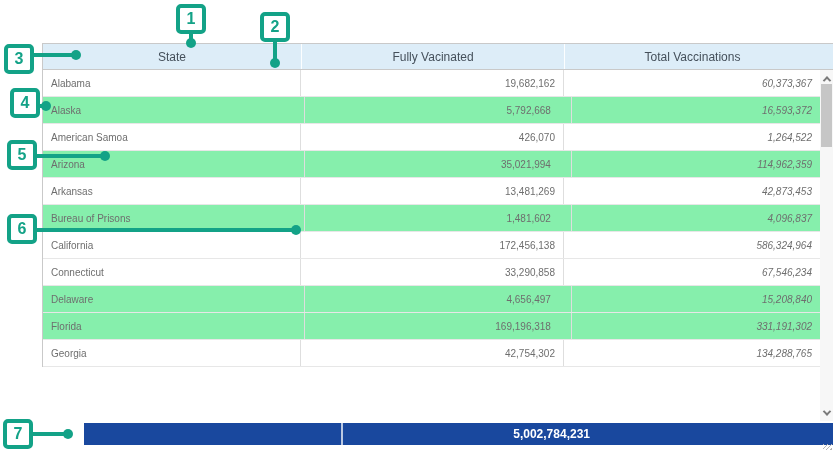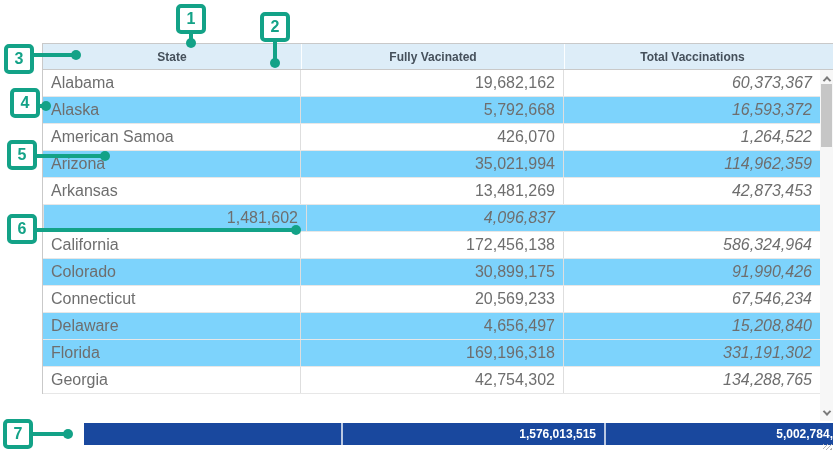--- a/index.html
+++ b/index.html
@@ -8,30 +8,30 @@
 
   .canvas { position:relative; width:833px; height:453px; background:#ffffff; overflow:hidden; }
 
   
   .tbl { position:absolute; left:42px; top:43px; width:791px; }
 
   .thead { display:flex; height:27px; background:var(--header-bg,#ddedf8);
            border-top:1px solid #c9c9c9; border-left:1px solid #c9c9c9;
            border-bottom:1px solid #c9c9c9; }
   .th { display:flex; align-items:center; justify-content:center;
-        font-size:12px; font-weight:700; color:#45505b; }
+        font-size:12px; font-weight:400; color:#45505b; }
   .th.c1 { width:258px; }
   .th.c2 { width:263px; border-left:1px solid rgba(255,255,255,0.9); }
   .th.c3 { width:256px; border-left:1px solid rgba(255,255,255,0.9); }
   .th.sp { width:13px; }
 
   .tbody { width:778px; border-left:1px solid #c9c9c9; background:#fff; }
   .trow { display:flex; height:27px; border-bottom:1px solid #e7e7e7; background:#ffffff; }
-  .trow.alt { background:#7dd3fc; }
-  .td { display:flex; align-items:center; font-size:16px; color:#6e6e6e; }
+  .trow.alt { background:#86efac;gap:12px; }
+  .td { display:flex; align-items:center; font-size:10px; color:#6e6e6e; }
   .td.c1 { width:257px; padding-left:8px; }
   .td.c2 { width:263px; justify-content:flex-end; padding-right:8px; border-left:1px solid #dedede; }
   .td.c3 { width:257px; justify-content:flex-end; padding-right:8px; border-left:1px solid #dedede;font-style:italic; }
 
   
   .vscroll { position:absolute; left:778px; top:27px; width:13px; height:351px; background:#f7f7f7; }
   .sb-btn { position:absolute; left:0; width:13px; height:13px; display:flex; align-items:center; justify-content:center; }
   .sb-btn.up { top:2px; } .sb-btn.down { bottom:2px; }
   .chev { width:6px; height:6px; }
   .chev.up { border-left:2px solid #7a7a7a; border-top:2px solid #7a7a7a; transform:rotate(45deg) translate(1px,1px); }
@@ -124,39 +124,35 @@
     <div class="td c3">114,962,359</div>
   </div>
 
   <div class="trow">
     <div class="td c1">Arkansas</div>
     <div class="td c2">13,481,269</div>
     <div class="td c3">42,873,453</div>
   </div>
 
   <div class="trow alt">
+    <div class="td c1">Bureau of Prisons</div>
     <div class="td c2">1,481,602</div>
     <div class="td c3">4,096,837</div>
   </div>
 
   <div class="trow">
     <div class="td c1">California</div>
     <div class="td c2">172,456,138</div>
     <div class="td c3">586,324,964</div>
   </div>
 
-  <div class="trow alt">
-    <div class="td c1">Colorado</div>
-    <div class="td c2">30,899,175</div>
-    <div class="td c3">91,990,426</div>
-  </div>
 
   <div class="trow">
     <div class="td c1">Connecticut</div>
-    <div class="td c2">20,569,233</div>
+    <div class="td c2">33,290,858</div>
     <div class="td c3">67,546,234</div>
   </div>
 
   <div class="trow alt">
     <div class="td c1">Delaware</div>
     <div class="td c2">4,656,497</div>
     <div class="td c3">15,208,840</div>
   </div>
 
 
@@ -178,21 +174,20 @@
           <span class="chev up"></span>
         </div>
       <div class="sb-thumb"></div>
       <div class="sb-btn down">
           <span class="chev down"></span>
         </div>
     </div>
 
     <div class="total-row">
       <div class="tot c1"></div>
-      <div class="tot c2">1,576,013,515</div>
       <div class="tot c3">5,002,784,231</div>
     </div>
 
     <div class="grip"></div>
   </div>
 
   <div class="co co1">
     <div class="co-line"></div>
     <div class="co-dot"></div>
     <div class="co-box">1</div>

